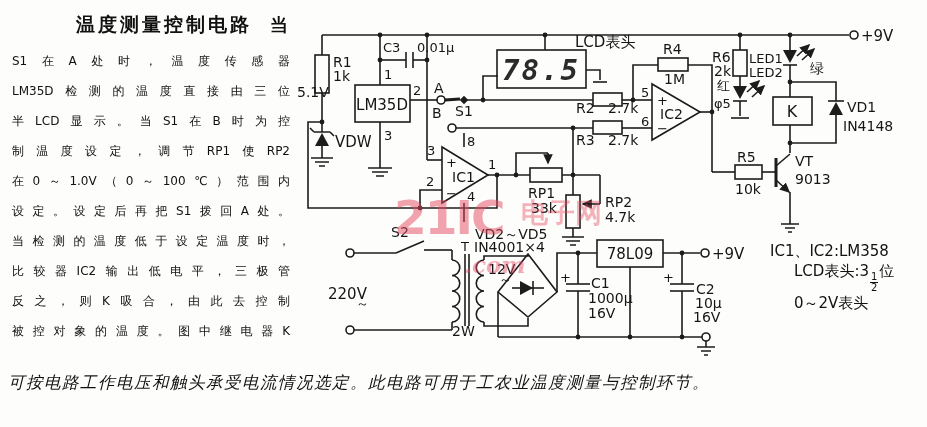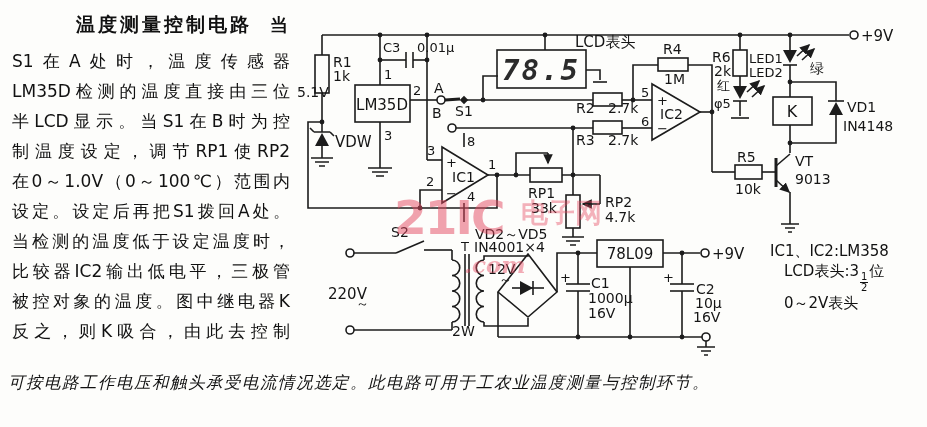--- a/index.html
+++ b/index.html
@@ -3,27 +3,27 @@
 <meta charset="utf-8">
 <style>
   html,body{margin:0;padding:0;background:#e8e8e8;}
   #page{position:relative;width:927px;height:427px;background:#fdfdfb;overflow:hidden;
         font-family:"DejaVu Sans",sans-serif;color:#111;}
   
   #article{position:absolute;left:12px;top:12px;width:278px;}
   .title-line{display:flex;justify-content:space-between;align-items:baseline;height:34px;}
   .title-line .ttl{font-size:19px;font-weight:bold;letter-spacing:3px;margin-left:64px;}
   .title-line .tail{font-size:18px;font-weight:bold;margin-right:2px;}
-  .aline{height:30px;line-height:30px;font-size:17px;text-align:justify;
+  .aline{height:30px;line-height:30px;font-size:12px;text-align:justify;
          text-align-last:justify;word-break:break-all;white-space:nowrap;}
   #footer-line{position:absolute;left:8px;top:372px;width:915px;font-size:16.5px;
          letter-spacing:1.5px;font-weight:500;white-space:nowrap;font-style:italic;}
   
   #notes{position:absolute;left:770px;top:241px;width:156px;font-size:15px;line-height:20px;}
-  #notes .n2,#notes .n3{margin-left:14px;}
+  #notes .n2,#notes .n3{margin-left:24px;}
   #notes .n3{}
   .frac{display:inline-flex;flex-direction:column;vertical-align:-4px;line-height:1;
         font-size:10px;text-align:center;margin:0 1px;}
   .frac .num{border-bottom:1px solid #111;padding:0 1px;}
   
   .wm{position:absolute;pointer-events:none;font-weight:bold;}
   #wm-big{left:394px;top:190px;font-size:47px;letter-spacing:-2px;color:rgba(228,72,96,.50);}
   #wm-cn{left:521px;top:195px;font-size:27px;color:rgba(228,72,96,.42);}
   #wm-com{left:464px;top:214px;font-size:23px;font-style:italic;
           font-family:"DejaVu Serif",serif;color:rgba(228,72,96,.45);margin-top:37px;}
@@ -50,22 +50,22 @@
       <span class="tail">当</span>
     </div>
     <div class="aline">S1在A处时，温度传感器</div>
     <div class="aline">LM35D检测的温度直接由三位</div>
     <div class="aline">半LCD显示。当S1在B时为控</div>
     <div class="aline">制温度设定，调节RP1使RP2</div>
     <div class="aline">在0～1.0V（0～100℃）范围内</div>
     <div class="aline">设定。设定后再把S1拨回A处。</div>
     <div class="aline">当检测的温度低于设定温度时，</div>
     <div class="aline">比较器IC2输出低电平，三极管</div>
+    <div class="aline">反之，则K吸合，由此去控制</div>
     <div class="aline">被控对象的温度。图中继电器K</div>
-    <div class="aline">反之，则K吸合，由此去控制</div>
   </div>
   <div id="footer-line">可按电路工作电压和触头承受电流情况选定。此电路可用于工农业温度测量与控制环节。</div>
 
   <svg width="927" height="427" viewBox="0 0 927 427">
     <defs>
       <marker id="arr" markerWidth="8" markerHeight="8" refX="5.5" refY="3" orient="auto">
         <path d="M0,0 L6.5,3 L0,6 z" fill="#1c1c1c"></path>
       </marker>
     </defs>
 

